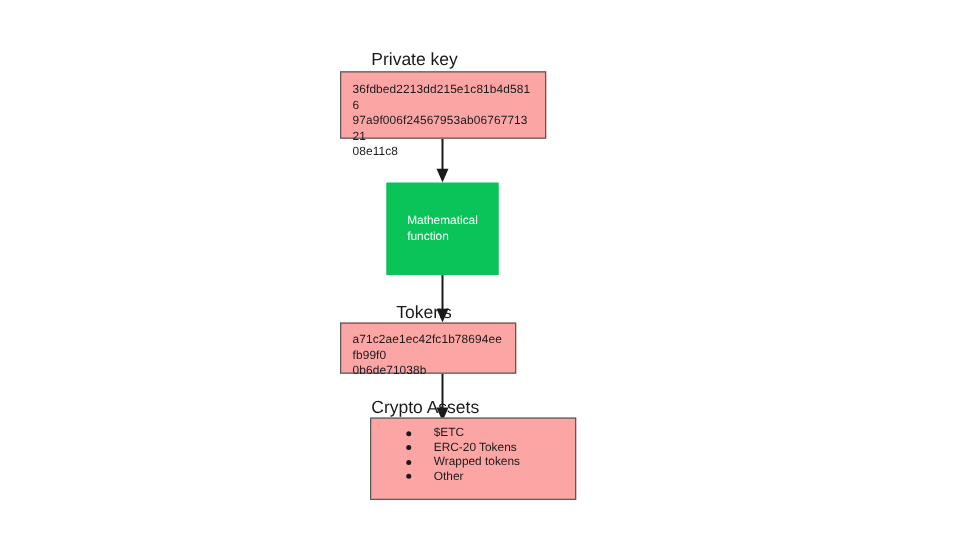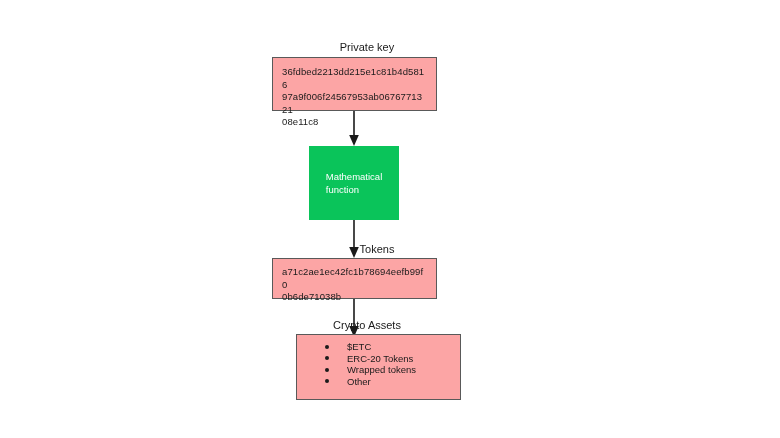--- a/index.html
+++ b/index.html
@@ -33,25 +33,25 @@
     line-height: 12.6px;
     letter-spacing: 0.1px;
     color: #1a1a1a;
     white-space: pre-line;
     word-break: break-all;
   }
 
   
   .node-label {
     position: absolute;
-    font-size: 11px;
+    font-size: 14px;
     line-height: 12px;
     color: #1a1a1a;
     white-space: nowrap;
-    text-align: center;
+    text-align: left;
   }
 
   
   #private-key-box {
     left: 272px;
     top: 57px;
     width: 165px;
     height: 54px;
     padding: 8px 9px 0 9px;
   }
@@ -78,21 +78,21 @@
     line-height: 13px;
     color: #ffffff;
     text-align: left;
     white-space: pre-line;
   }
 
   
   #address-box {
     left: 272px;
     top: 258px;
-    width: 165px;
+    width: 141px;
     height: 41px;
     padding: 7px 9px 0 9px;
   }
   #address-label {
     left: 317px;
     top: 243px;
     width: 120px;
   }
 
   

